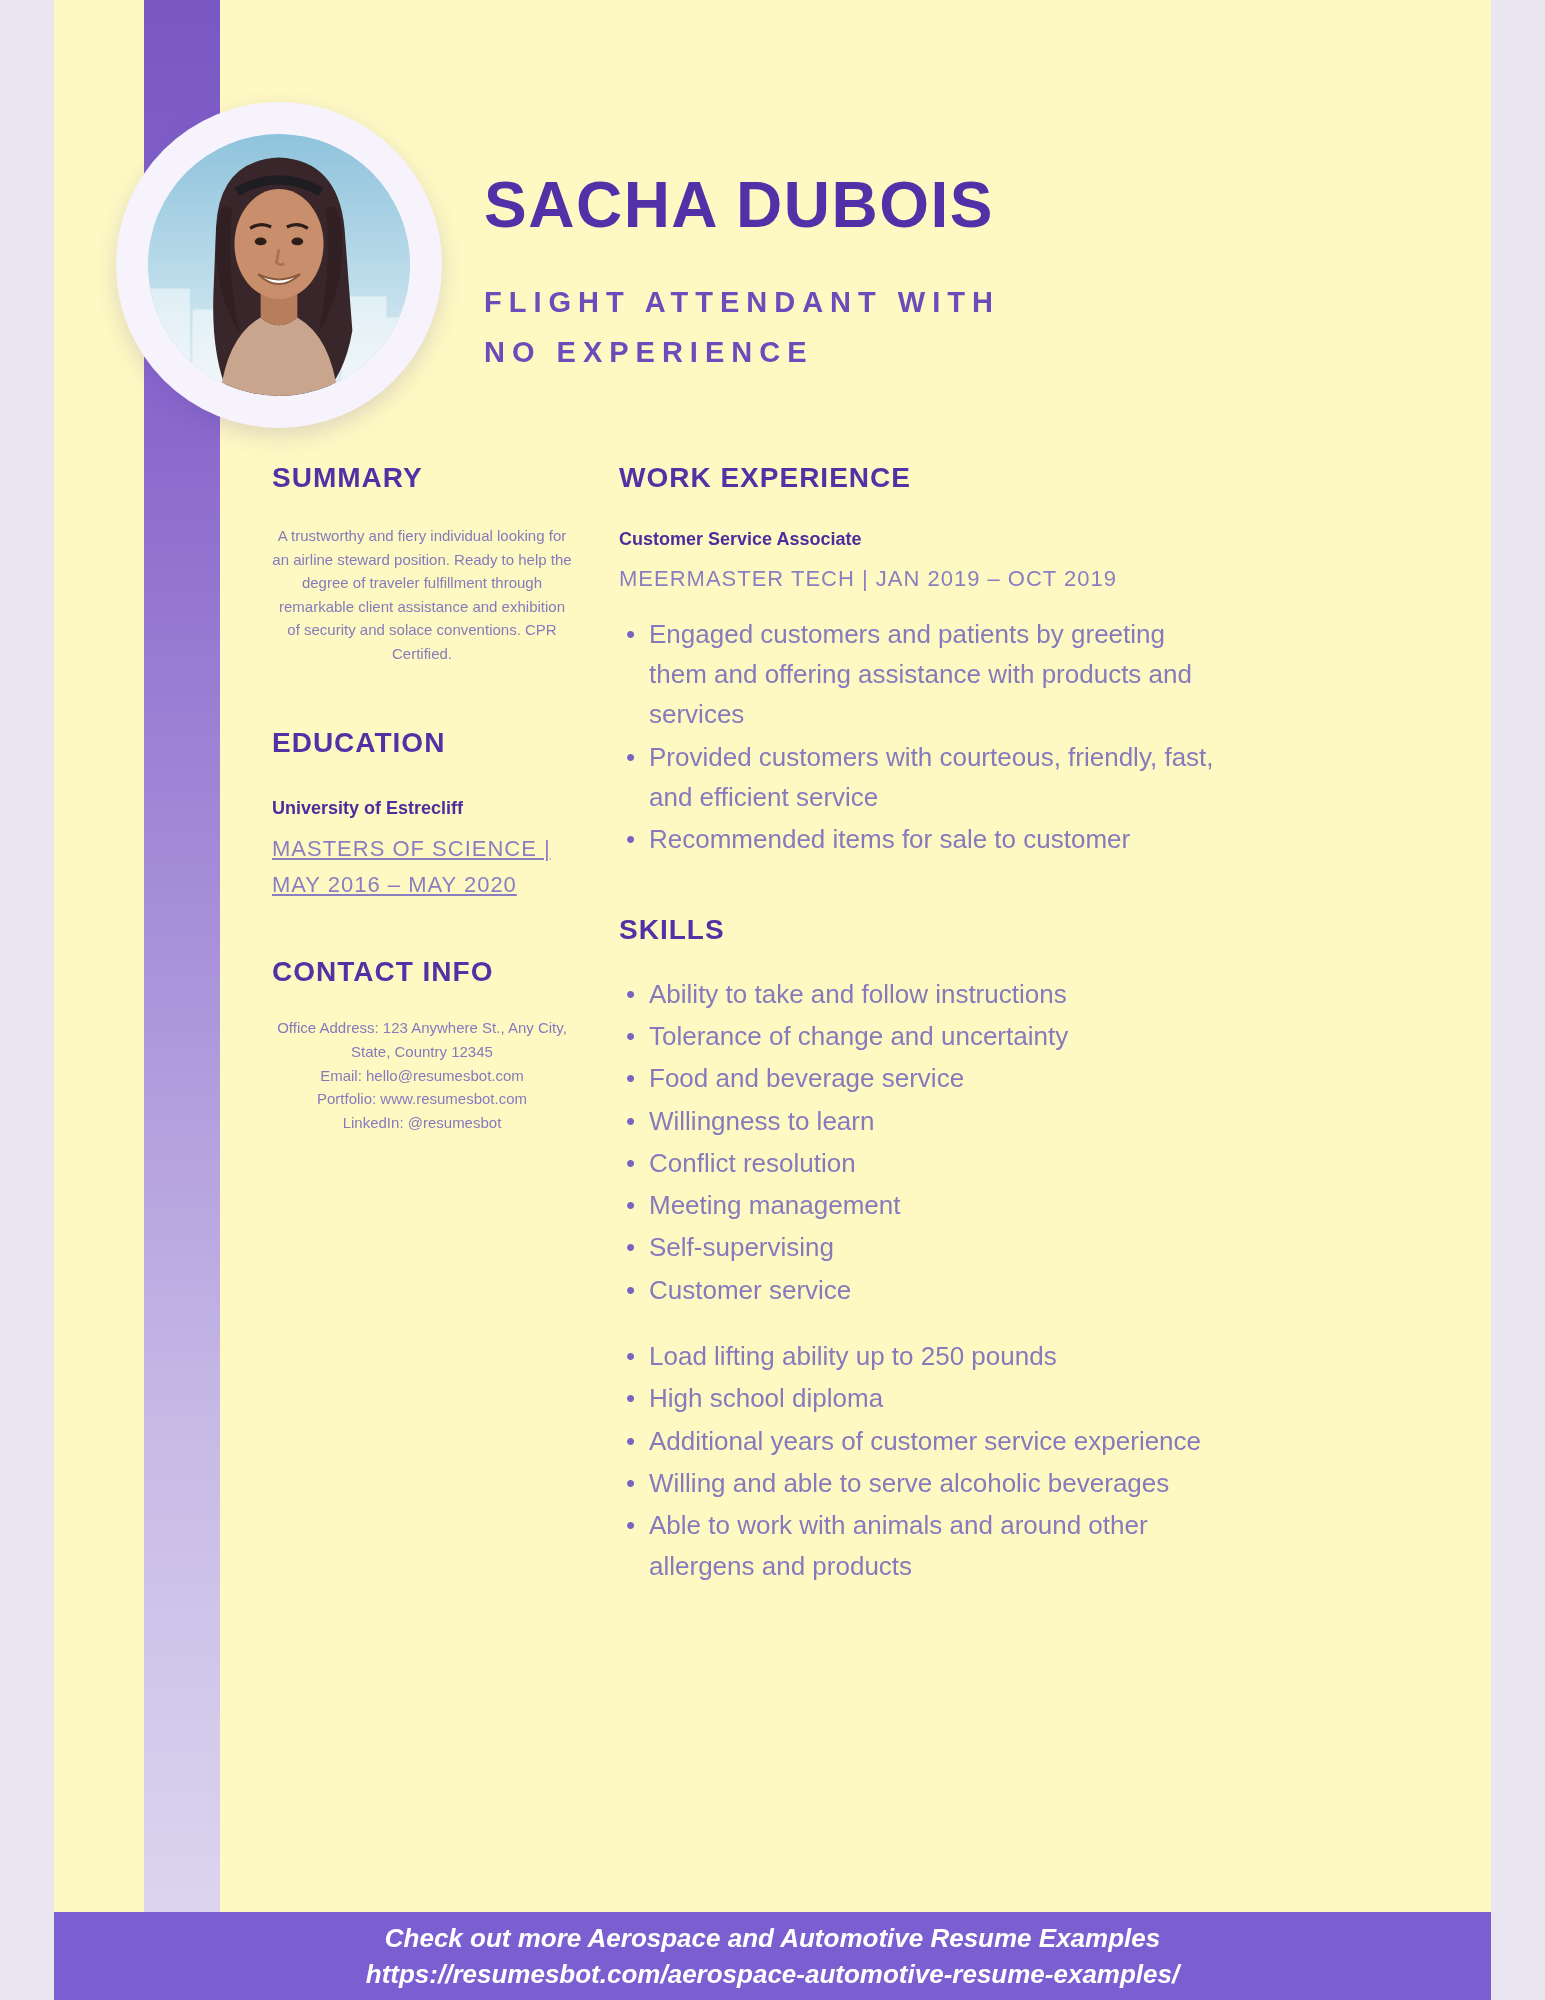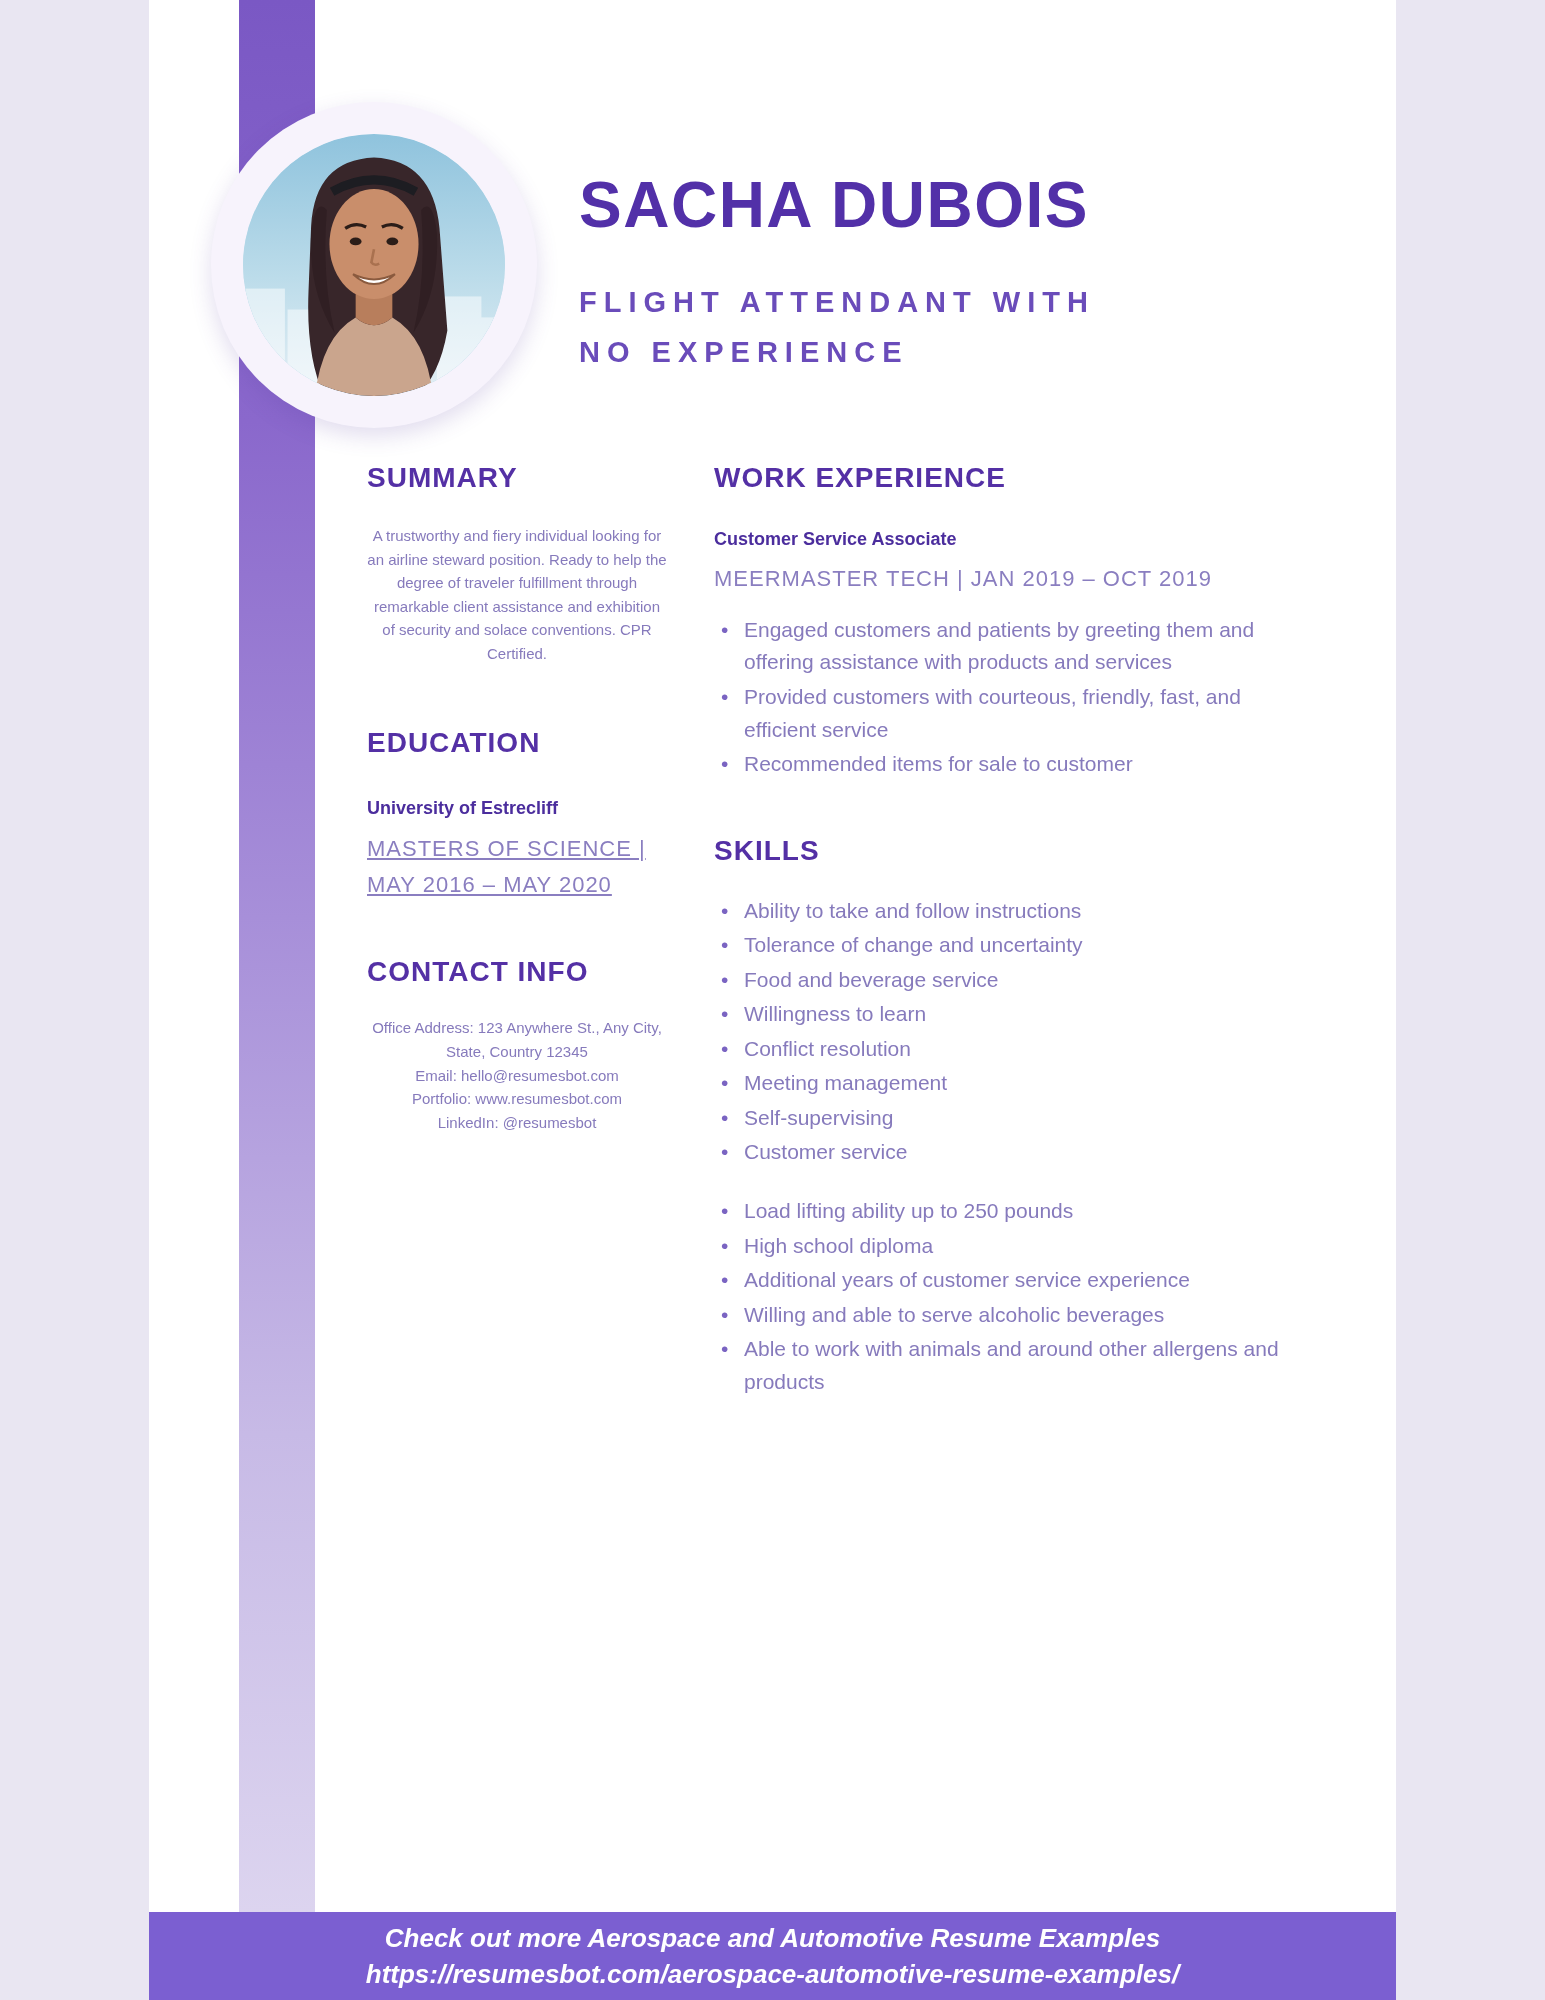--- a/index.html
+++ b/index.html
@@ -1,22 +1,22 @@
 <!DOCTYPE html>
 <html><head>
 <meta charset="utf-8">
 <style>
   * { margin: 0; padding: 0; box-sizing: border-box; }
   html, body { background: #e9e6f2; }
   .page {
     position: relative;
-    width: 1247px;
+    width: 1437px;
     height: 2000px;
     margin: 0 auto;
-    background: #ffffff;
+    background: #fef9c3;
     font-family: "Liberation Sans", sans-serif;
     overflow: hidden;
   }
   .stripe {
     position: absolute;
     left: 90px; top: 0;
     width: 76px; height: 1912px;
     background: linear-gradient(180deg, #7a58c4 0%, #8a68cc 22%, #a78fd9 48%, #c7bae6 75%, #dcd4ef 100%);
   }
   .photo-ring {
@@ -88,21 +88,21 @@
   .meta {
     margin-top: 12px;
     font-size: 22px;
     letter-spacing: 1px;
     color: #8a7ec0;
   }
   ul.blist { list-style: none; margin-top: 22px; }
   ul.blist li {
     position: relative;
     padding-left: 30px;
-    font-size: 21px;
+    font-size: 26px;
     line-height: 1.55;
     color: #867abc;
     margin-bottom: 2px;
   }
   ul.blist li::before {
     content: "\2022";
     position: absolute;
     left: 7px;
     color: #7a64c2;
   }

